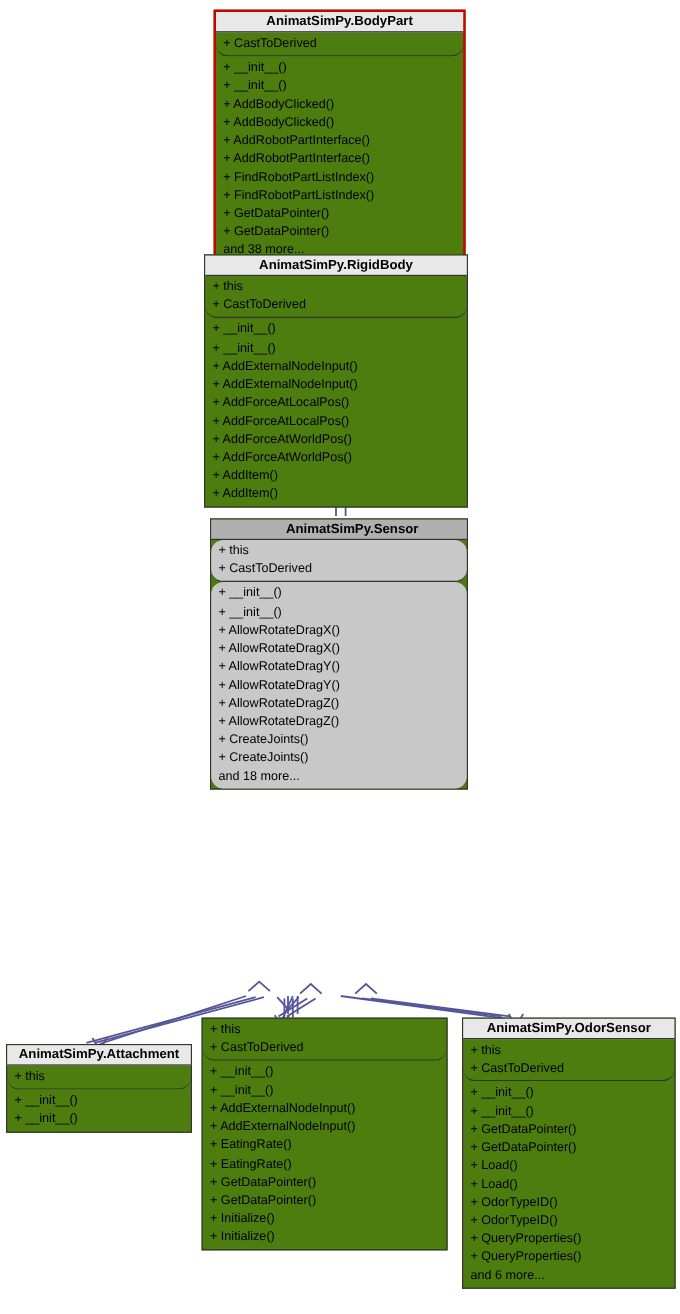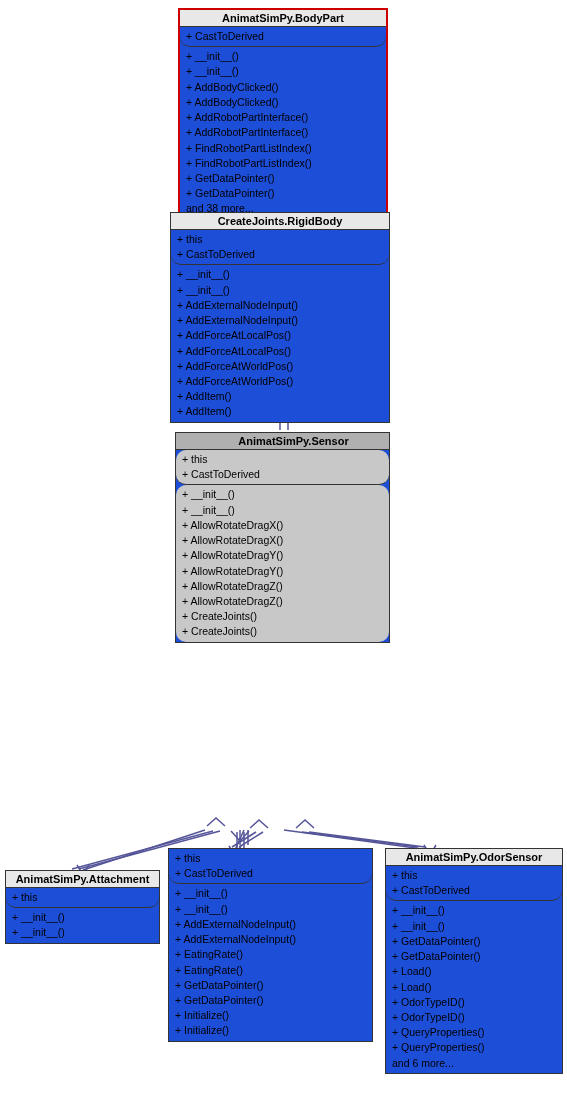--- a/index.html
+++ b/index.html
@@ -12,21 +12,21 @@
       position: relative;
       overflow: hidden;
     }
     .diagram-container {
       position: relative;
       width: 567px;
       height: 1095px;
     }
     .uml-box {
       position: absolute;
-      background: #1d4ed8;
+      background: #4d7c0f;
       border: 1px solid #333;
     }
     .uml-box.highlighted {
       border: 2px solid #cc0000;
     }
     .uml-box.gray-bg .uml-section:first-child {
       background: #b0b0b0;
     }
     .uml-box.gray-bg .uml-section {
       background: #c8c8c8;
@@ -142,21 +142,21 @@
       <div>+ AddRobotPartInterface()</div>
       <div>+ FindRobotPartListIndex()</div>
       <div>+ FindRobotPartListIndex()</div>
       <div>+ GetDataPointer()</div>
       <div>+ GetDataPointer()</div>
       <div>and 38 more...</div>
     </div>
   </div>
 
   <div class="uml-box" style="left: 170px; top: 212px; width: 220px;">
-    <div class="uml-title">CreateJoints.RigidBody</div>
+    <div class="uml-title">AnimatSimPy.RigidBody</div>
     <div class="uml-section">
       <div>+ this</div>
       <div>+ CastToDerived</div>
     </div>
     <div class="uml-section">
       <div>+ __init__()</div>
       <div>+ __init__()</div>
       <div>+ AddExternalNodeInput()</div>
       <div>+ AddExternalNodeInput()</div>
       <div>+ AddForceAtLocalPos()</div>
@@ -178,20 +178,21 @@
       <div>+ __init__()</div>
       <div>+ __init__()</div>
       <div>+ AllowRotateDragX()</div>
       <div>+ AllowRotateDragX()</div>
       <div>+ AllowRotateDragY()</div>
       <div>+ AllowRotateDragY()</div>
       <div>+ AllowRotateDragZ()</div>
       <div>+ AllowRotateDragZ()</div>
       <div>+ CreateJoints()</div>
       <div>+ CreateJoints()</div>
+      <div>and 18 more...</div>
     </div>
   </div>
 
   <div class="uml-box" style="left: 168px; top: 848px; width: 205px;">
     <div class="uml-section">
       <div>+ this</div>
       <div>+ CastToDerived</div>
     </div>
     <div class="uml-section">
       <div>+ __init__()</div>

